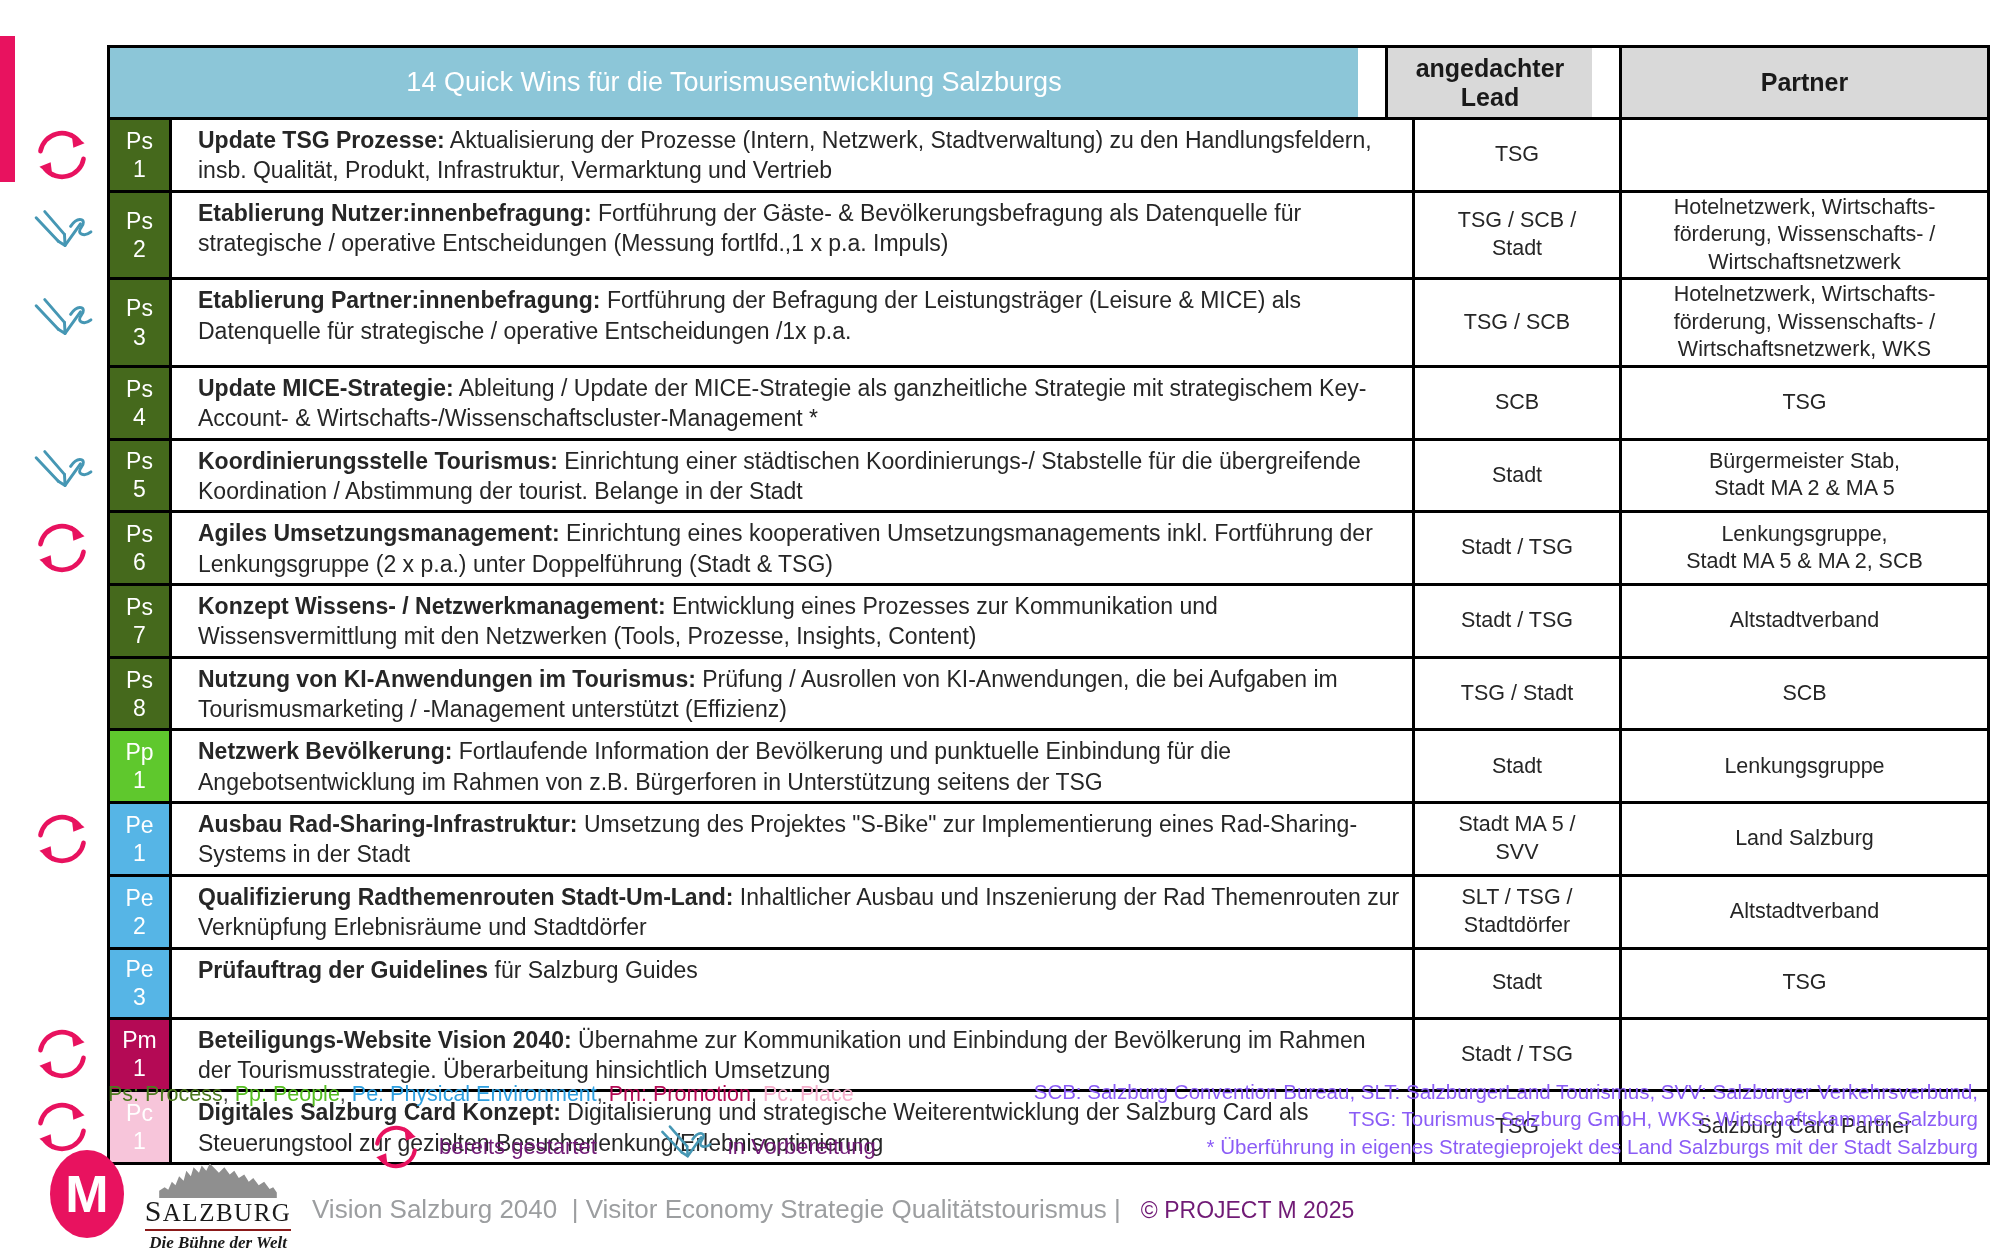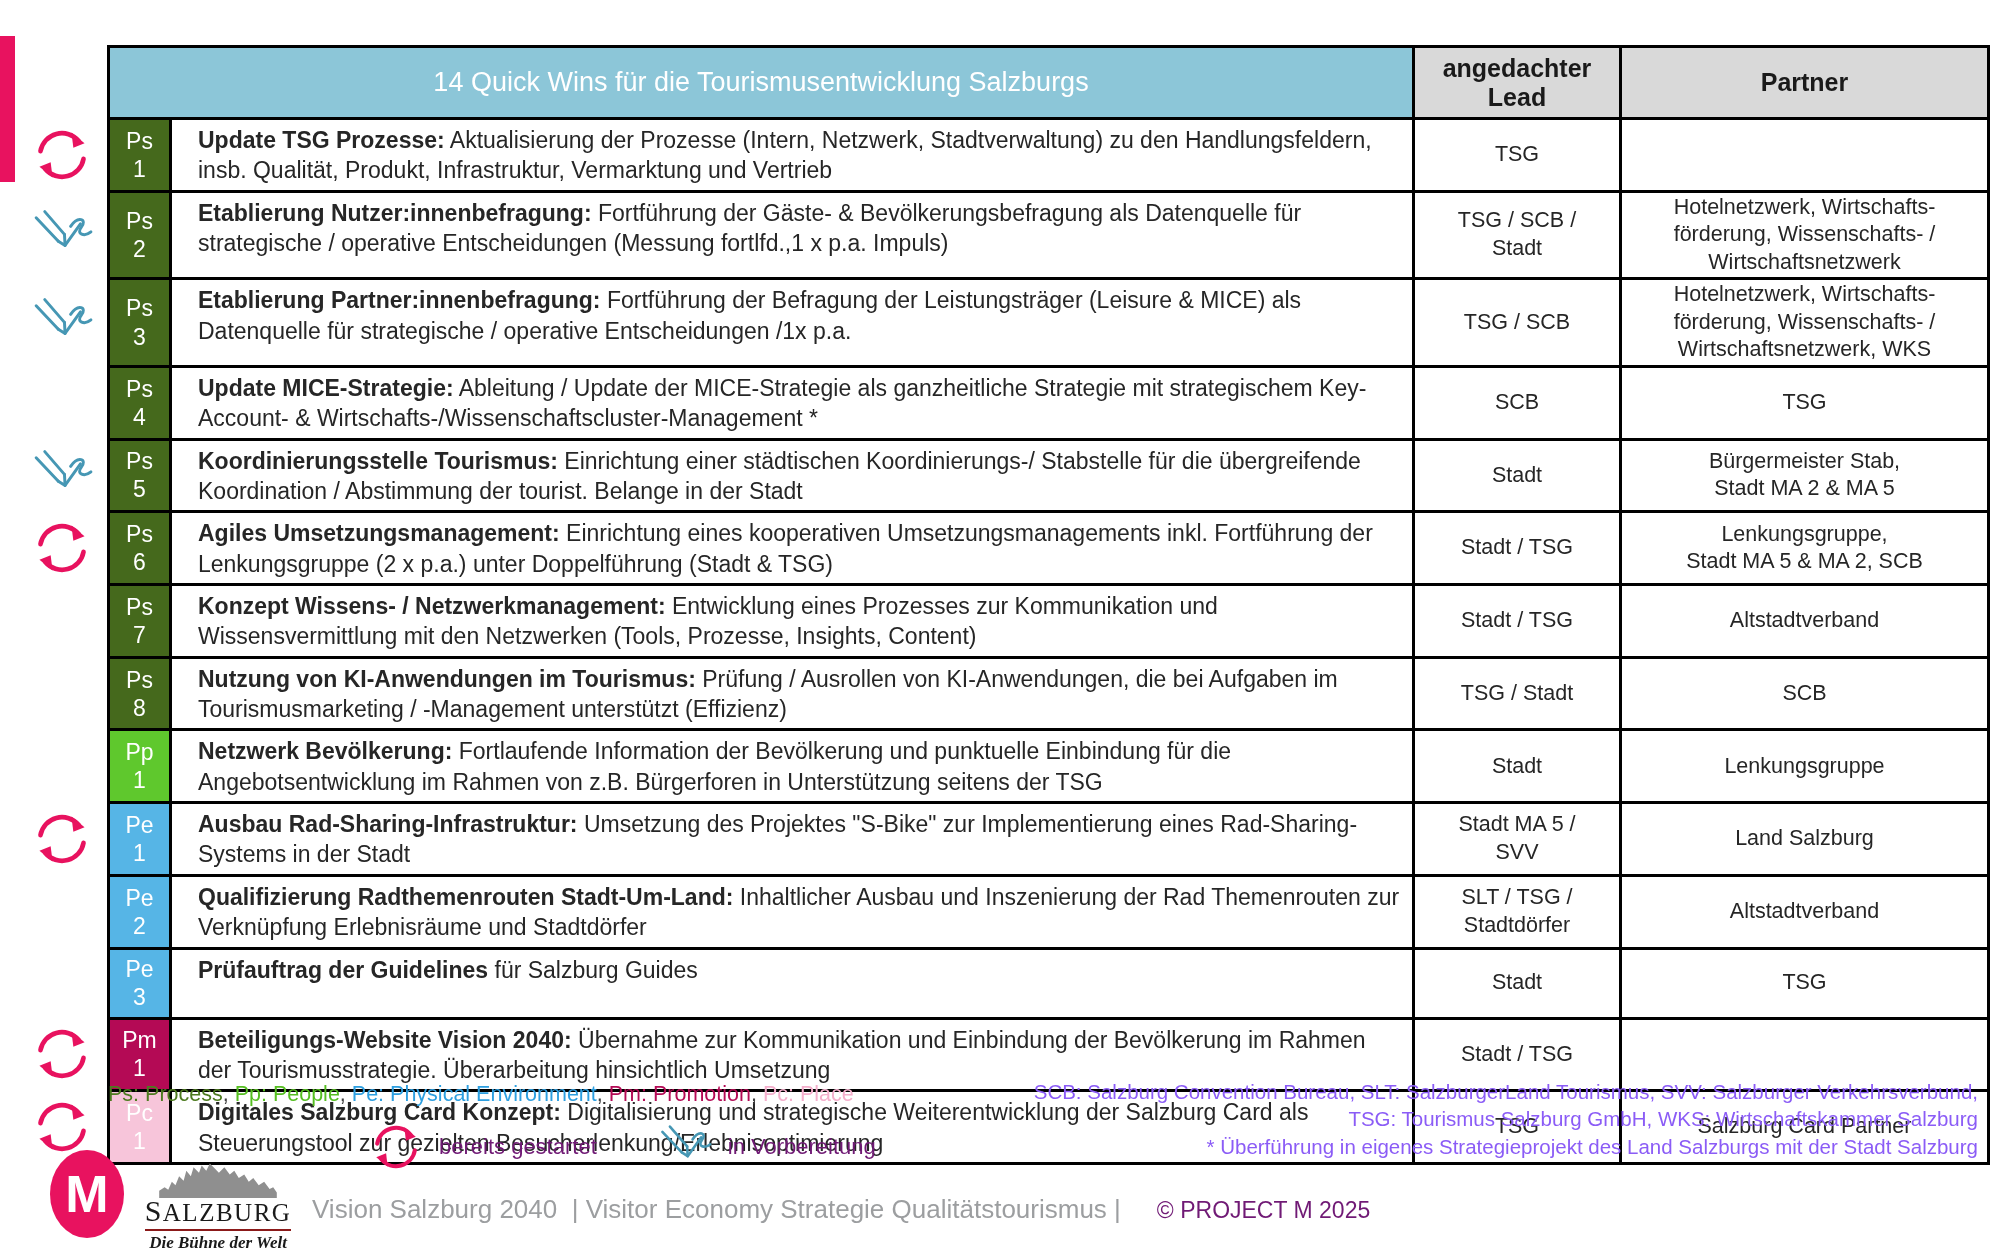--- a/index.html
+++ b/index.html
@@ -3,21 +3,21 @@
 <meta charset="utf-8">
 <style>
   html,body{margin:0;padding:0;background:#fff;}
   .page{position:relative;width:2000px;height:1250px;background:#fff;overflow:hidden;
         font-family:"Liberation Sans",sans-serif;color:#262626;}
   .accent-bar{position:absolute;left:0;top:36px;width:15px;height:146px;background:#E8125F;}
 
   
   .qtable{position:absolute;left:107px;top:45px;width:1883px;border-top:3px solid #000;box-sizing:border-box;}
   .trow{display:grid;border:3px solid #000;border-top:none;box-sizing:border-box;position:relative;background:#fff;}
-  .header-row{grid-template-columns:1fr 207px 368px;min-height:72px;}
+  .header-row{grid-template-columns:1fr 207px 368px;min-height:72px;gap:27px;}
   .body-row{grid-template-columns:59px 1fr 207px 368px;}
   .cell{box-sizing:border-box;min-width:0;}
   .title-cell{background:#8CC6D8;color:#fff;font-size:27px;display:flex;align-items:center;justify-content:center;text-align:center;}
   .colhead{background:#D9D9D9;border-left:3px solid #000;font-weight:bold;font-size:25px;color:#1a1a1a;
            display:flex;align-items:center;justify-content:center;text-align:center;line-height:1.15;padding:2px 14px;}
   .label-cell{color:#fff;font-size:23px;line-height:1.22;display:flex;flex-direction:column;
               align-items:center;justify-content:center;text-align:center;}
   .desc-cell{border-left:3px solid #000;font-size:23px;line-height:1.32;padding:5px 10px 4px 26px;}
   .desc-cell .b{font-weight:bold;}
   .mid-cell{border-left:3px solid #000;display:flex;align-items:center;justify-content:center;
@@ -38,21 +38,21 @@
 
   .pm-logo{position:absolute;left:50px;top:1150px;width:74px;height:88px;border-radius:50%;
            background:#E8125F;color:#fff;display:flex;align-items:center;justify-content:center;
            font-size:52px;font-weight:bold;}
   .salzburg-logo{position:absolute;left:133px;top:1160px;width:170px;text-align:center;color:#1a1a1a;}
   .salzburg-logo .skyline{width:120px;height:38px;display:block;margin:0 auto -4px auto;}
   .salzburg-name{display:inline-block;font-family:"Liberation Serif",serif;font-size:25px;letter-spacing:1.5px;
                  border-bottom:2px solid #8b1a1a;padding-bottom:1px;}
   .salzburg-name::first-letter{font-size:30px;}
   .salzburg-sub{font-family:"Liberation Serif",serif;font-style:italic;font-weight:bold;font-size:17px;margin-top:2px;}
-  .footer-line{position:absolute;left:312px;top:1194px;display:flex;align-items:baseline;gap:36px;}
+  .footer-line{position:absolute;left:312px;top:1194px;display:flex;align-items:baseline;gap:20px;}
   .footer-title{font-size:26px;color:#9c9ea0;white-space:pre;}
   .copyright{font-size:23px;color:#701a75;white-space:pre;}
 </style>
 </head>
 <body>
 
 <div class="page">
 
   <div class="accent-bar"></div>
 

